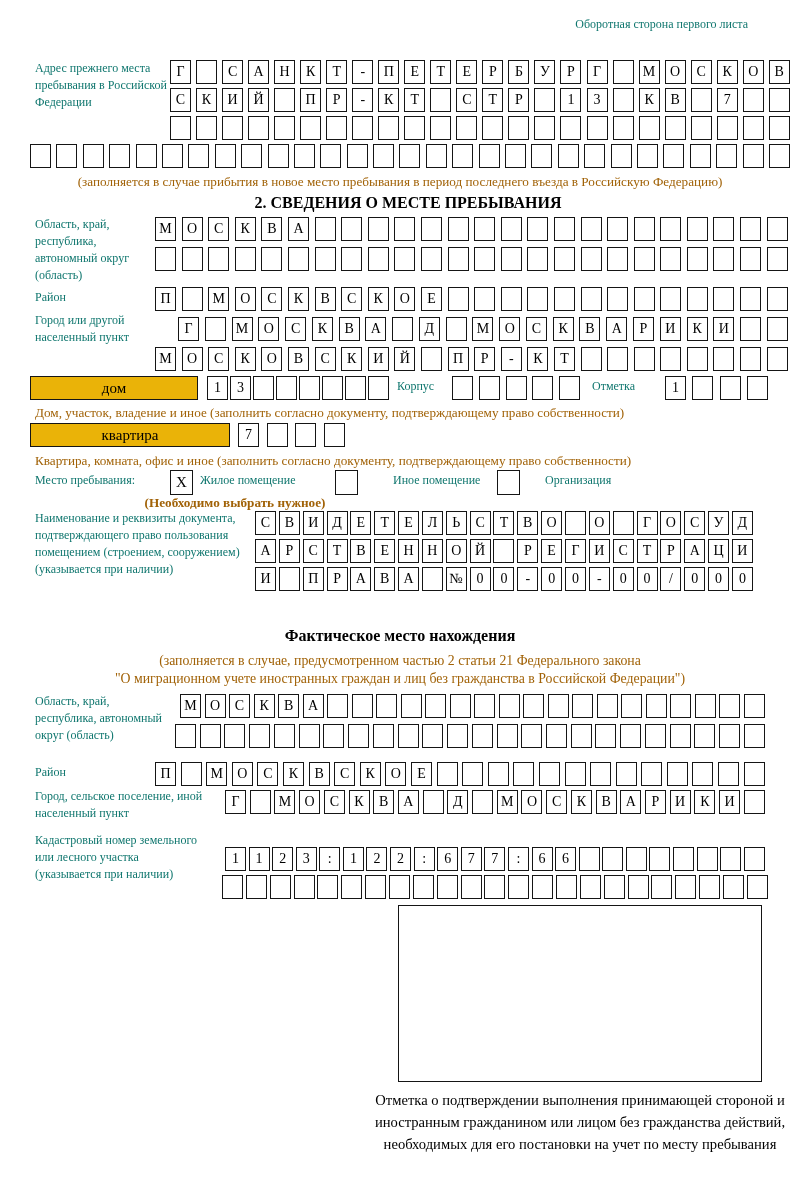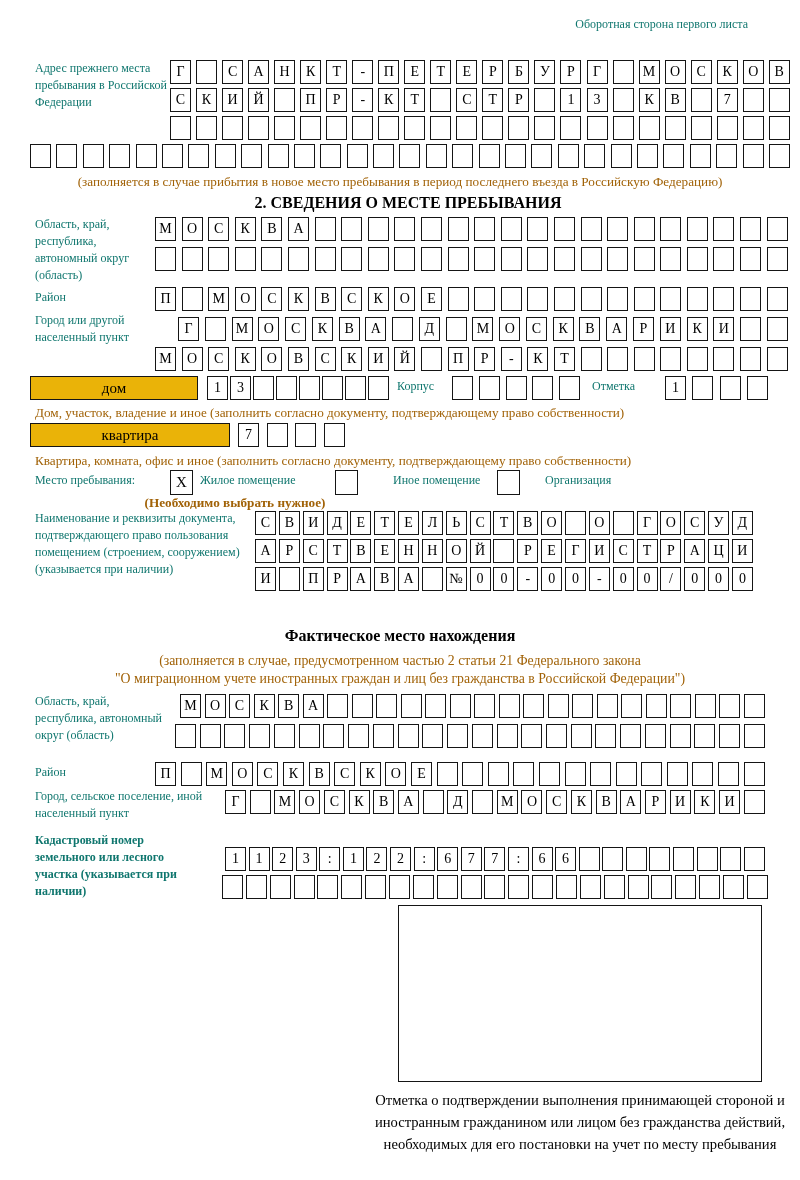--- a/index.html
+++ b/index.html
@@ -505,21 +505,21 @@
       <span class="cell">К</span>
       <span class="cell">В</span>
       <span class="cell">А</span>
       <span class="cell">Р</span>
       <span class="cell">И</span>
       <span class="cell">К</span>
       <span class="cell">И</span>
       <span class="cell"></span>
     </div>
 
-  <div class="abs lbl" style="left:35px;top:832px;width:170px;font-weight:bold;">Кадастровый номер земельного или лесного участка (указывается при наличии)</div>
+  <div class="abs lbl" style="left:35px;top:832px;width:170px;">Кадастровый номер земельного или лесного участка (указывается при наличии)</div>
   <div class="cells" style="left:225px;top:847px;width:540px;">
       <span class="cell">1</span>
       <span class="cell">1</span>
       <span class="cell">2</span>
       <span class="cell">3</span>
       <span class="cell">:</span>
       <span class="cell">1</span>
       <span class="cell">2</span>
       <span class="cell">2</span>
       <span class="cell">:</span>

